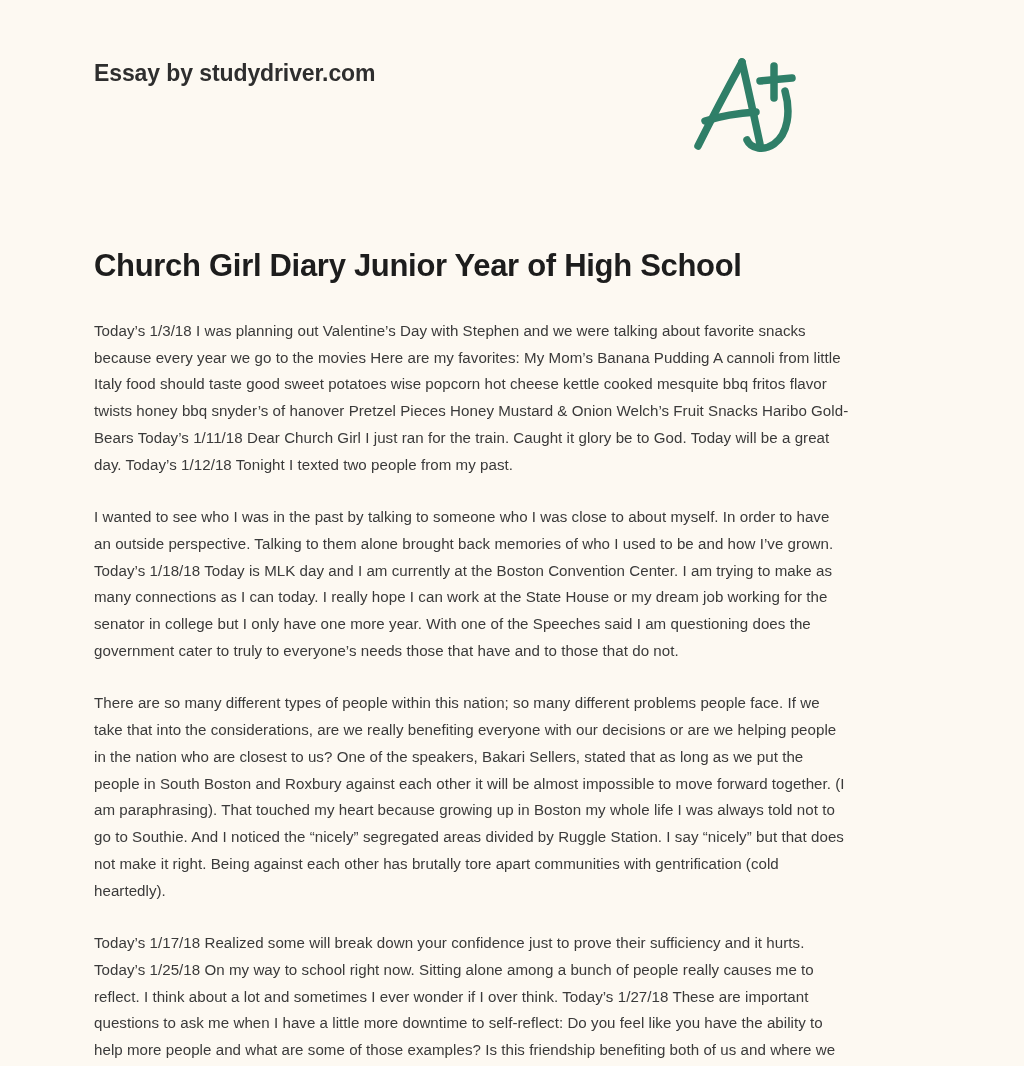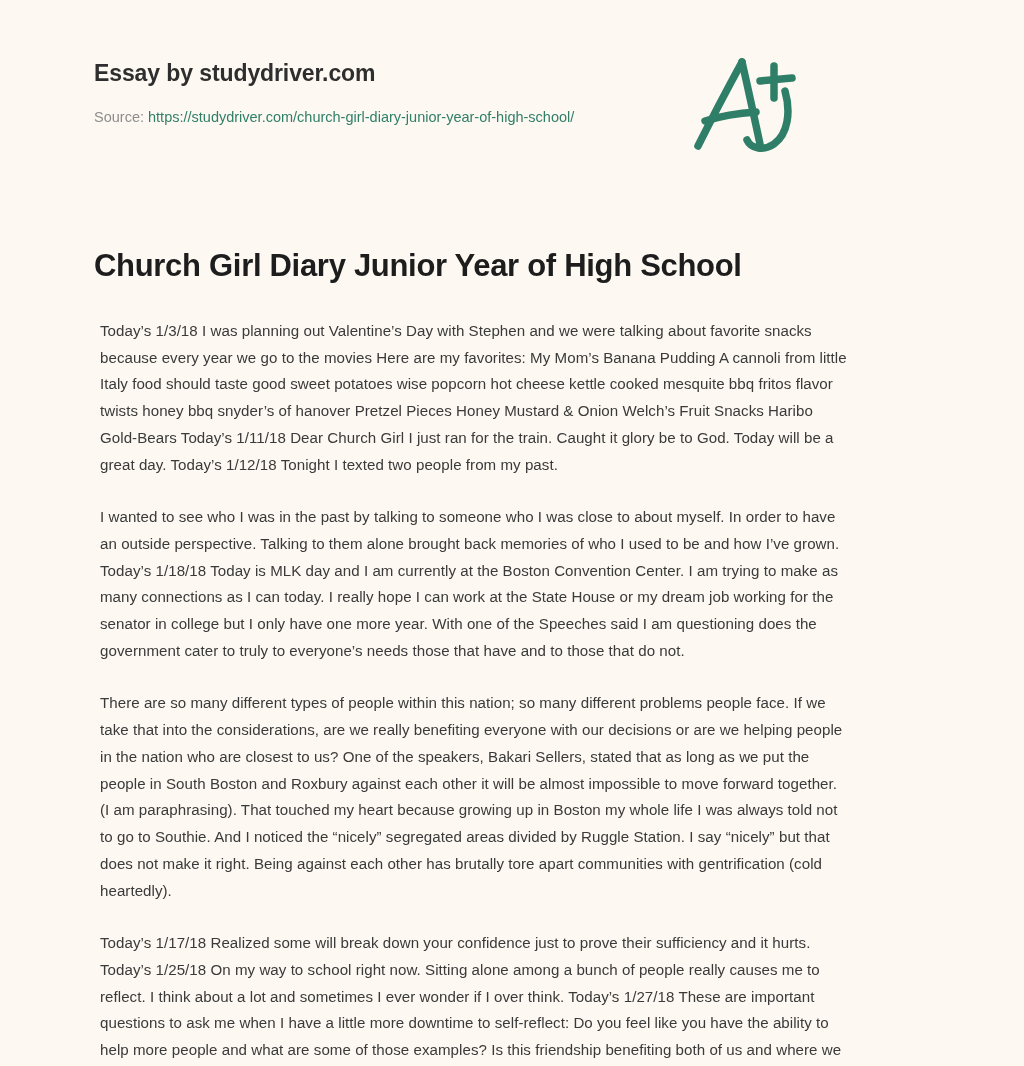--- a/index.html
+++ b/index.html
@@ -81,44 +81,40 @@
     line-height: 1.15;
   }
 
   
   .article {
     padding: 0 16px;
     margin-top: 34px;
   }
 
   .article p {
-    margin: 0 0 25px 6px;
+    margin: 0 0 25px 0;
     font-size: 15.1px;
     line-height: 1.78;
     color: #3a3a3a;
     text-align: left;
     letter-spacing: 0.05px;
   }
   .article p:last-child {
     margin-bottom: 0;
   }
 </style>
 </head>
 <body>
 
 <div class="page">
 
   <div class="header">
 
     <h2 class="byline">Essay by studydriver.com</h2>
 
-    <p class="source-line">
-      <span class="source-label">Source:</span>
-      <span class="source-url">https://studydriver.com/church-girl-diary-junior-year-of-high-school/</span>
-    </p>
 
     <div class="logo">
       <svg viewBox="0 0 120 110" xmlns="http://www.w3.org/2000/svg" aria-hidden="true">
         <g fill="none" stroke="#2f7f68" stroke-width="7.5" stroke-linecap="round" stroke-linejoin="round">
 
           <path d="M10 96 C 26 64, 42 34, 54 12"></path>
           <path d="M54 12 C 60 38, 66 66, 72 94"></path>
           <path d="M17 71 C 33 66, 52 63, 68 62"></path>
 
           <path d="M72 31 L 104 28"></path>

